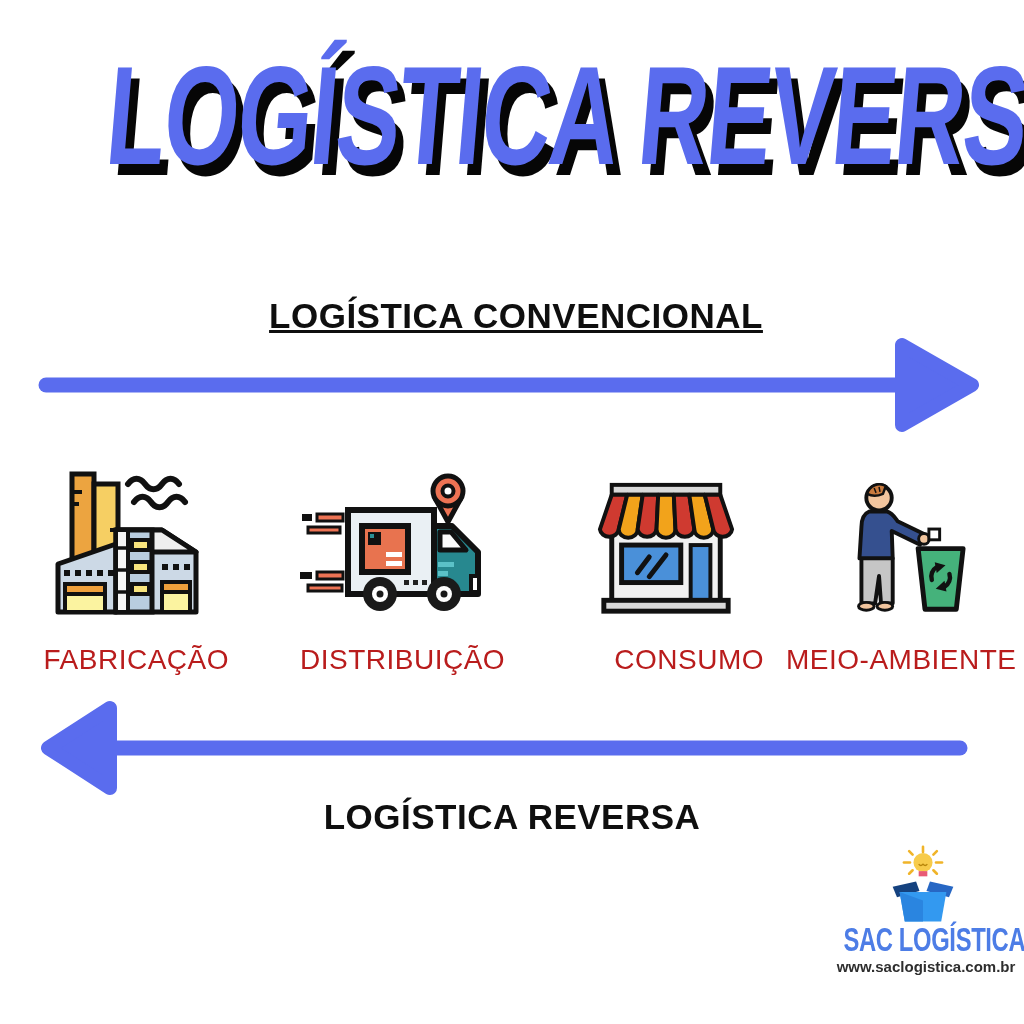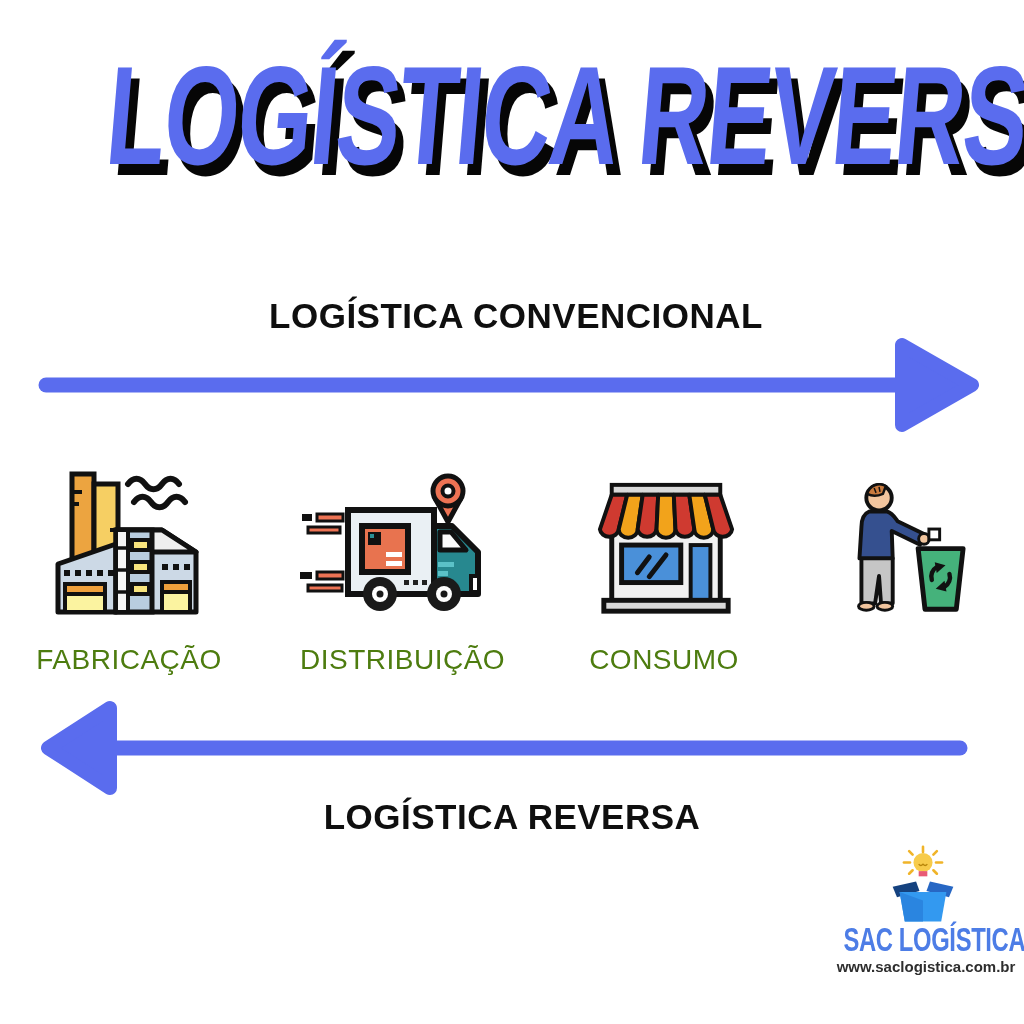--- a/index.html
+++ b/index.html
@@ -16,31 +16,31 @@
     text-shadow:11px 9px 0 #060606;
     transform:scale(0.79,1.15) skewX(-7deg);
     transform-origin:50% 50%;
   }
   
   .flow-heading{
     position:absolute;left:0;right:0;text-align:center;
     font-size:35px;font-weight:bold;color:#0f0f0f;letter-spacing:0.5px;
     white-space:nowrap;
   }
-  .flow-heading.conventional{top:296px;padding-left:8px;}
+  .flow-heading.conventional{top:296px;padding-left:8px;text-decoration:underline;}
   .flow-heading.reverse{top:797px;}
   
   .arrow{position:absolute;}
   .arrow.right-arrow{left:36px;top:337px;}
   .arrow.left-arrow{left:40px;top:700px;}
   
   .stage-icon{position:absolute;}
   .stage-label{
-    position:absolute;top:644px;height:36px;text-align:center;
-    font-size:28px;font-weight:300;color:#4d7c0f;letter-spacing:0.5px;
+    position:absolute;top:644px;height:36px;text-align:right;
+    font-size:28px;font-weight:300;color:#b91c1c;letter-spacing:0.5px;
     white-space:nowrap;
   }
   .stage-label.l0{left:29px;width:200px;}
   .stage-label.l1{left:300px;width:200px;}
   .stage-label.l2{left:564px;width:200px;}
   .stage-label.l3{left:786px;width:228px;}
   
   .logo-icon{position:absolute;left:884px;top:845px;}
   .brand-name{
     position:absolute;left:808px;top:920px;width:236px;text-align:center;
@@ -172,20 +172,21 @@
       <path d="M98,104 a11,11 0 0 1 5,-13" fill="none" stroke="#111" stroke-width="4.5" stroke-linecap="round"></path>
       <polygon points="101,86 112,89 103,97" fill="#111"></polygon>
       <path d="M116,98 a11,11 0 0 1 -5,13" fill="none" stroke="#111" stroke-width="4.5" stroke-linecap="round"></path>
       <polygon points="113,116 102,113 111,105" fill="#111"></polygon>
     </svg>
   </div>
 
   <div class="stage-label l0">FABRICAÇÃO</div>
   <div class="stage-label l2">CONSUMO</div>
   <div class="stage-label l1">DISTRIBUIÇÃO</div>
+  <div class="stage-label l3">MEIO-AMBIENTE</div>
 
   <div class="arrow left-arrow">
     <svg width="930" height="96" viewBox="0 0 930 96">
       <line x1="72" y1="48" x2="920" y2="48" stroke="#5a6cee" stroke-width="15" stroke-linecap="round"></line>
       <polygon points="70,8 70,88 8,48" fill="#5a6cee" stroke="#5a6cee" stroke-width="14" stroke-linejoin="round"></polygon>
     </svg>
   </div>
 
   <div class="flow-heading reverse">LOGÍSTICA REVERSA</div>
 

